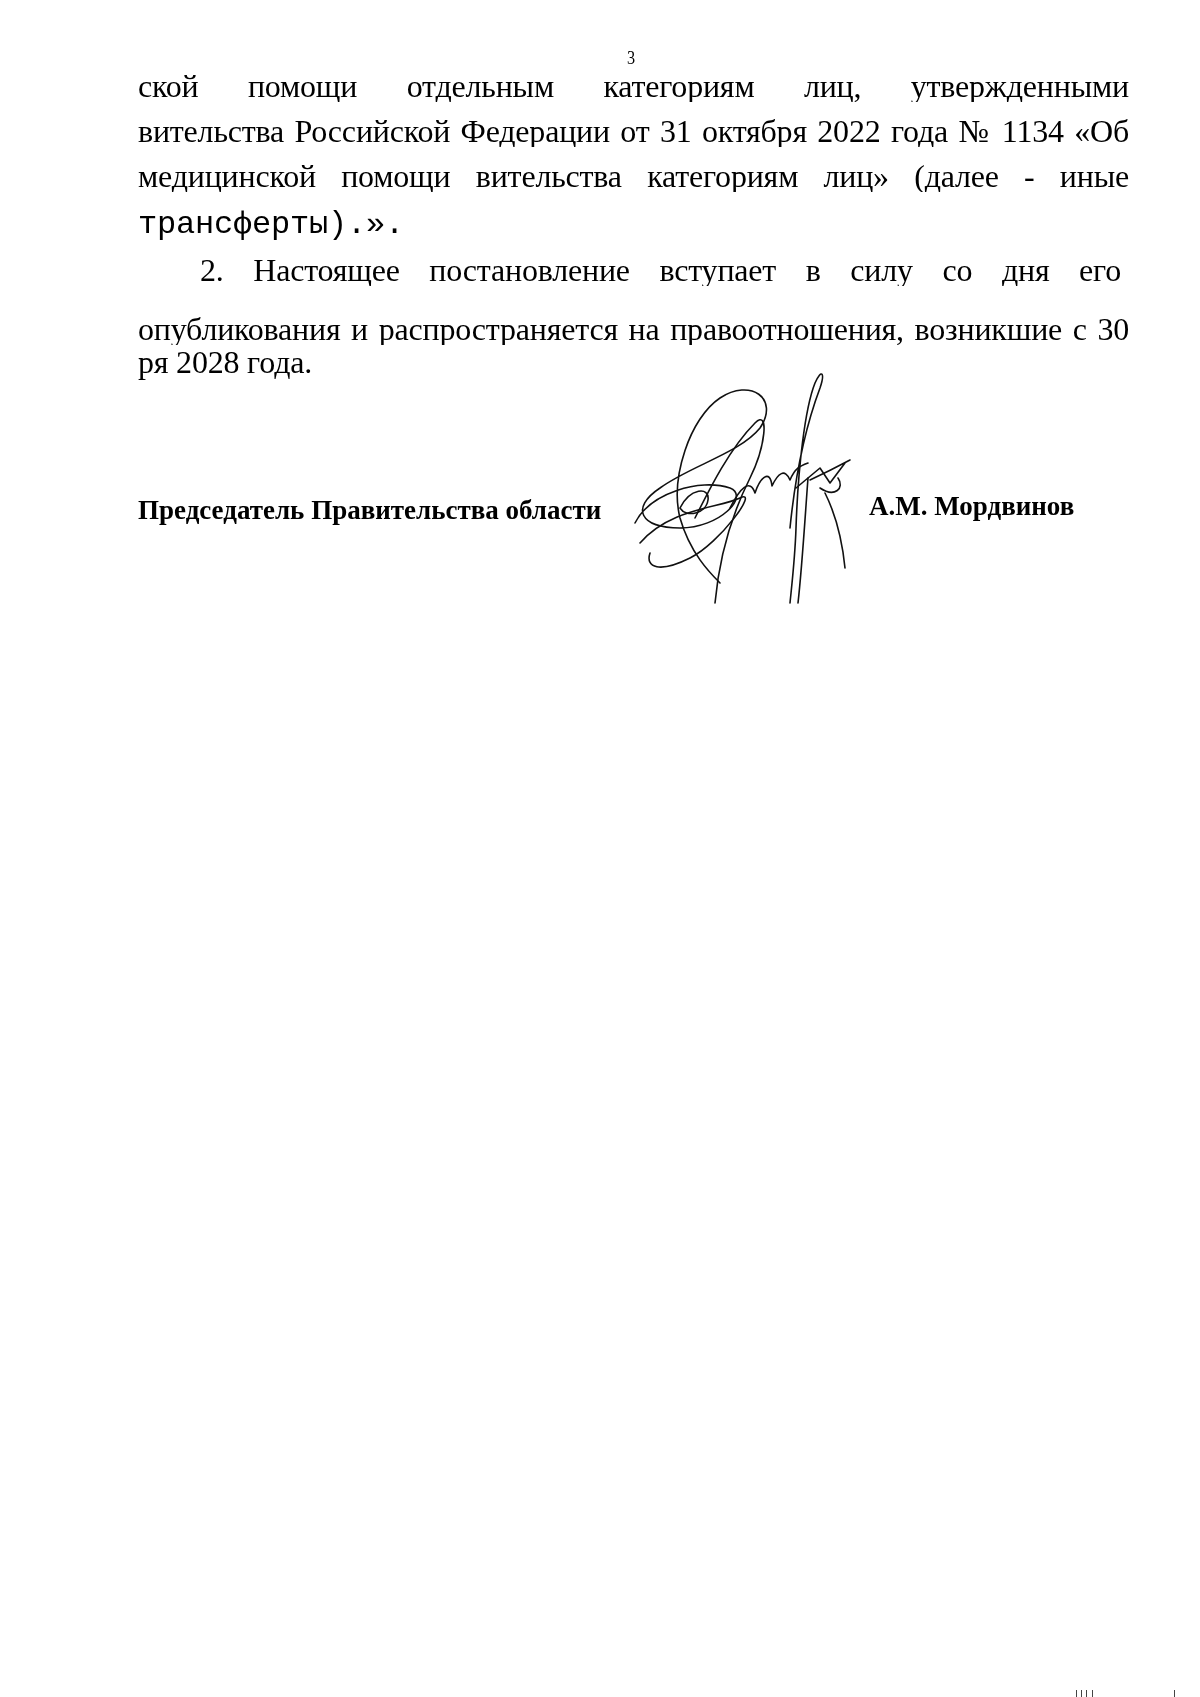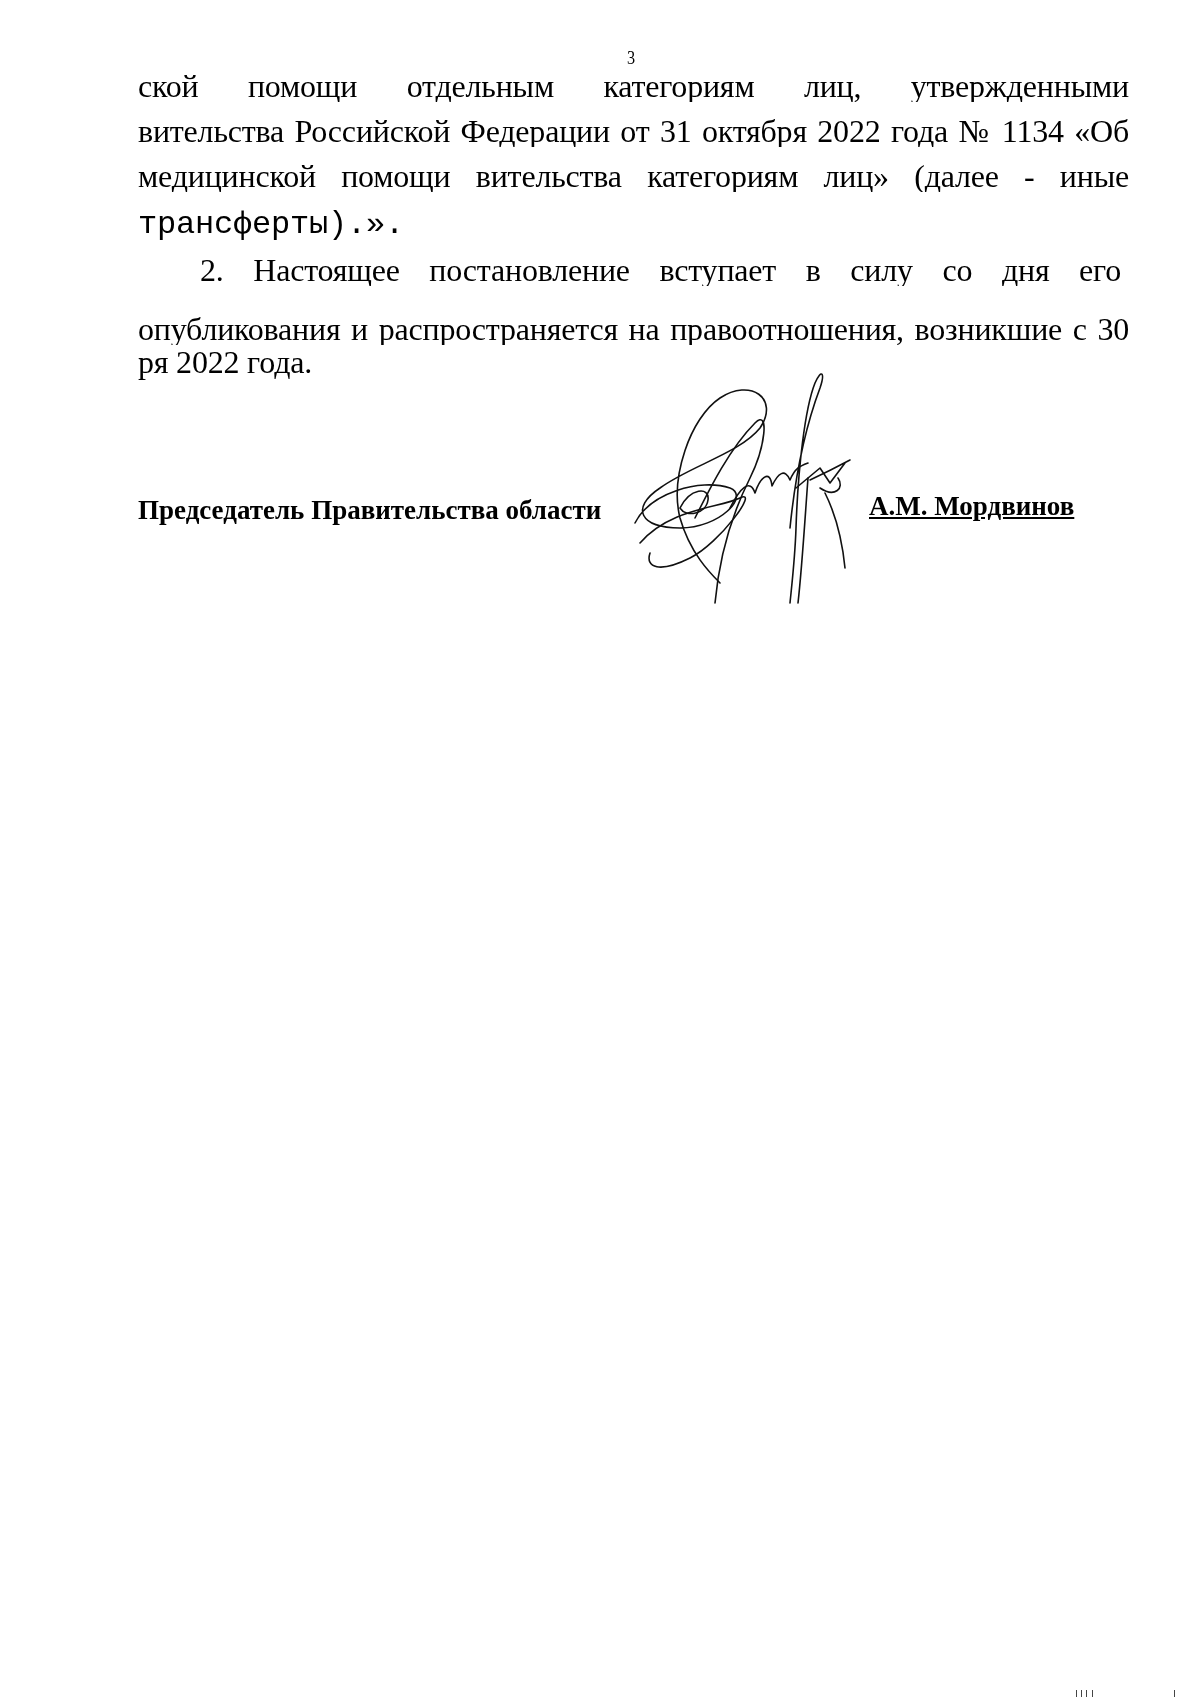--- a/index.html
+++ b/index.html
@@ -59,21 +59,20 @@
       position: absolute;
       left: 0;
       top: 4px;
       white-space: nowrap;
     }
     .sig-name {
       position: absolute;
       left: 731px;
       top: 0;
       white-space: nowrap;
-      text-decoration: underline;
     }
     .signature {
       position: absolute;
       left: 620px;
       top: 368px;
       width: 300px;
       height: 240px;
     }
     .scan-marks {
       position: absolute;
@@ -97,21 +96,21 @@
 
   <div class="page-number">3</div>
 
   <div class="line justify" style="top:70px;">ской помощи отдельным категориям лиц, утвержденными постановлением Пра-</div>
   <div class="line justify" style="top:115px;">вительства Российской Федерации от 31 октября 2022 года № 1134 «Об оказании</div>
   <div class="line justify" style="top:160px;">медицинской помощи вительства категориям лиц» (далее - иные межбюджетные</div>
   <div class="line" style="top:209px;font-family:Liberation Mono, monospace;">трансферты).».</div>
 
   <div class="line justify indent" style="top:254px;">2. Настоящее постановление вступает в силу со дня его официального</div>
   <div class="line justify" style="top:299px;margin-top:14px;">опубликования и распространяется на правоотношения, возникшие с 30 сентяб-</div>
-  <div class="line" style="top:346px;">ря 2022 года.</div>
+  <div class="line" style="top:346px;">ря 2028 года.</div>
 
   <div class="sig-row">
     <span class="sig-title">Председатель Правительства области</span>
     <span class="sig-name">А.М. Мордвинов</span>
   </div>
 
   <svg class="signature" viewBox="0 0 300 240" fill="none" stroke="#111" stroke-width="1.6" stroke-linecap="round" stroke-linejoin="round">
 
     <path d="M15,155 C30,125 80,110 110,120 C130,128 100,160 60,160 C20,160 10,140 40,120 C70,98 120,85 140,60 C160,30 130,10 100,30 C70,50 50,110 60,150 C70,185 90,205 100,215"></path>
 

